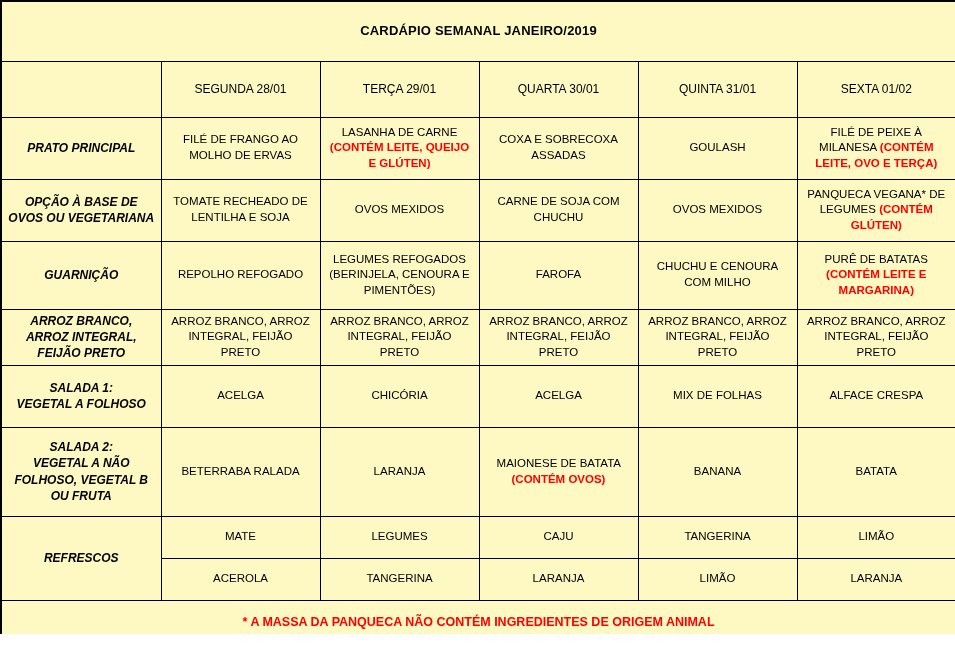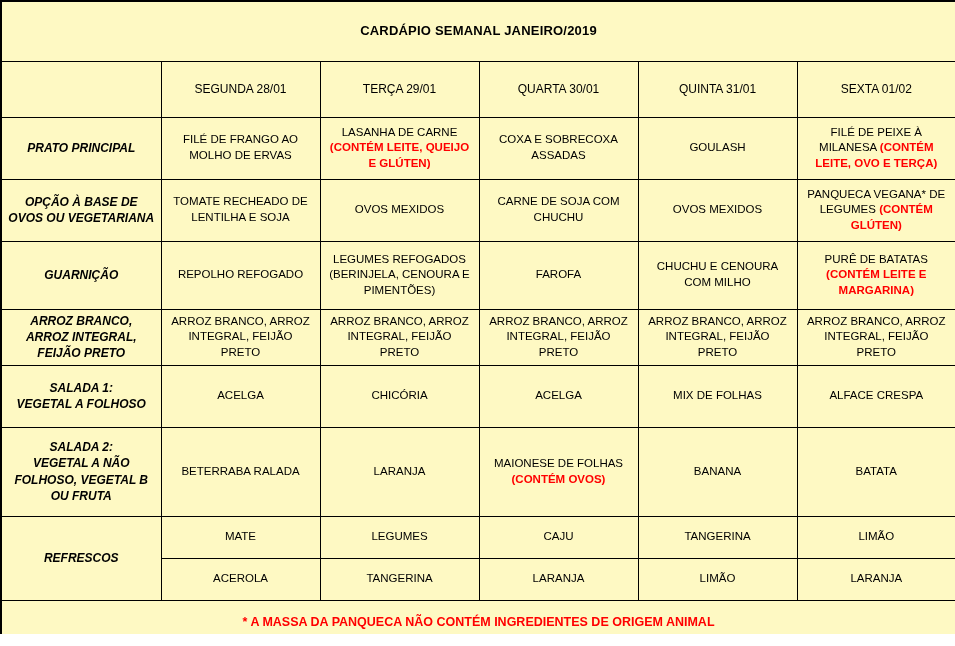--- a/index.html
+++ b/index.html
@@ -147,21 +147,21 @@
           <td class="menu-cell"><span class="seg">CHICÓRIA</span></td>
           <td class="menu-cell"><span class="seg">ACELGA</span></td>
           <td class="menu-cell"><span class="seg">MIX DE FOLHAS</span></td>
           <td class="menu-cell"><span class="seg">ALFACE CRESPA</span></td>
         </tr>
         <tr>
           <th class="row-label">SALADA 2:
 VEGETAL A NÃO FOLHOSO, VEGETAL B OU FRUTA</th>
           <td class="menu-cell"><span class="seg">BETERRABA RALADA</span></td>
           <td class="menu-cell"><span class="seg">LARANJA</span></td>
-          <td class="menu-cell"><span class="seg">MAIONESE DE FOLHAS</span> <span class="seg red">(CONTÉM OVOS)</span></td>
+          <td class="menu-cell"><span class="seg">MAIONESE DE BATATA</span> <span class="seg red">(CONTÉM OVOS)</span></td>
           <td class="menu-cell"><span class="seg">BANANA</span></td>
           <td class="menu-cell"><span class="seg">BATATA</span></td>
         </tr>
         <tr>
           <th class="row-label" rowspan="2">REFRESCOS</th>
           <td class="menu-cell"><span class="seg">MATE</span></td>
           <td class="menu-cell"><span class="seg">LEGUMES</span></td>
           <td class="menu-cell"><span class="seg">CAJU</span></td>
           <td class="menu-cell"><span class="seg">TANGERINA</span></td>
           <td class="menu-cell"><span class="seg">LIMÃO</span></td>

